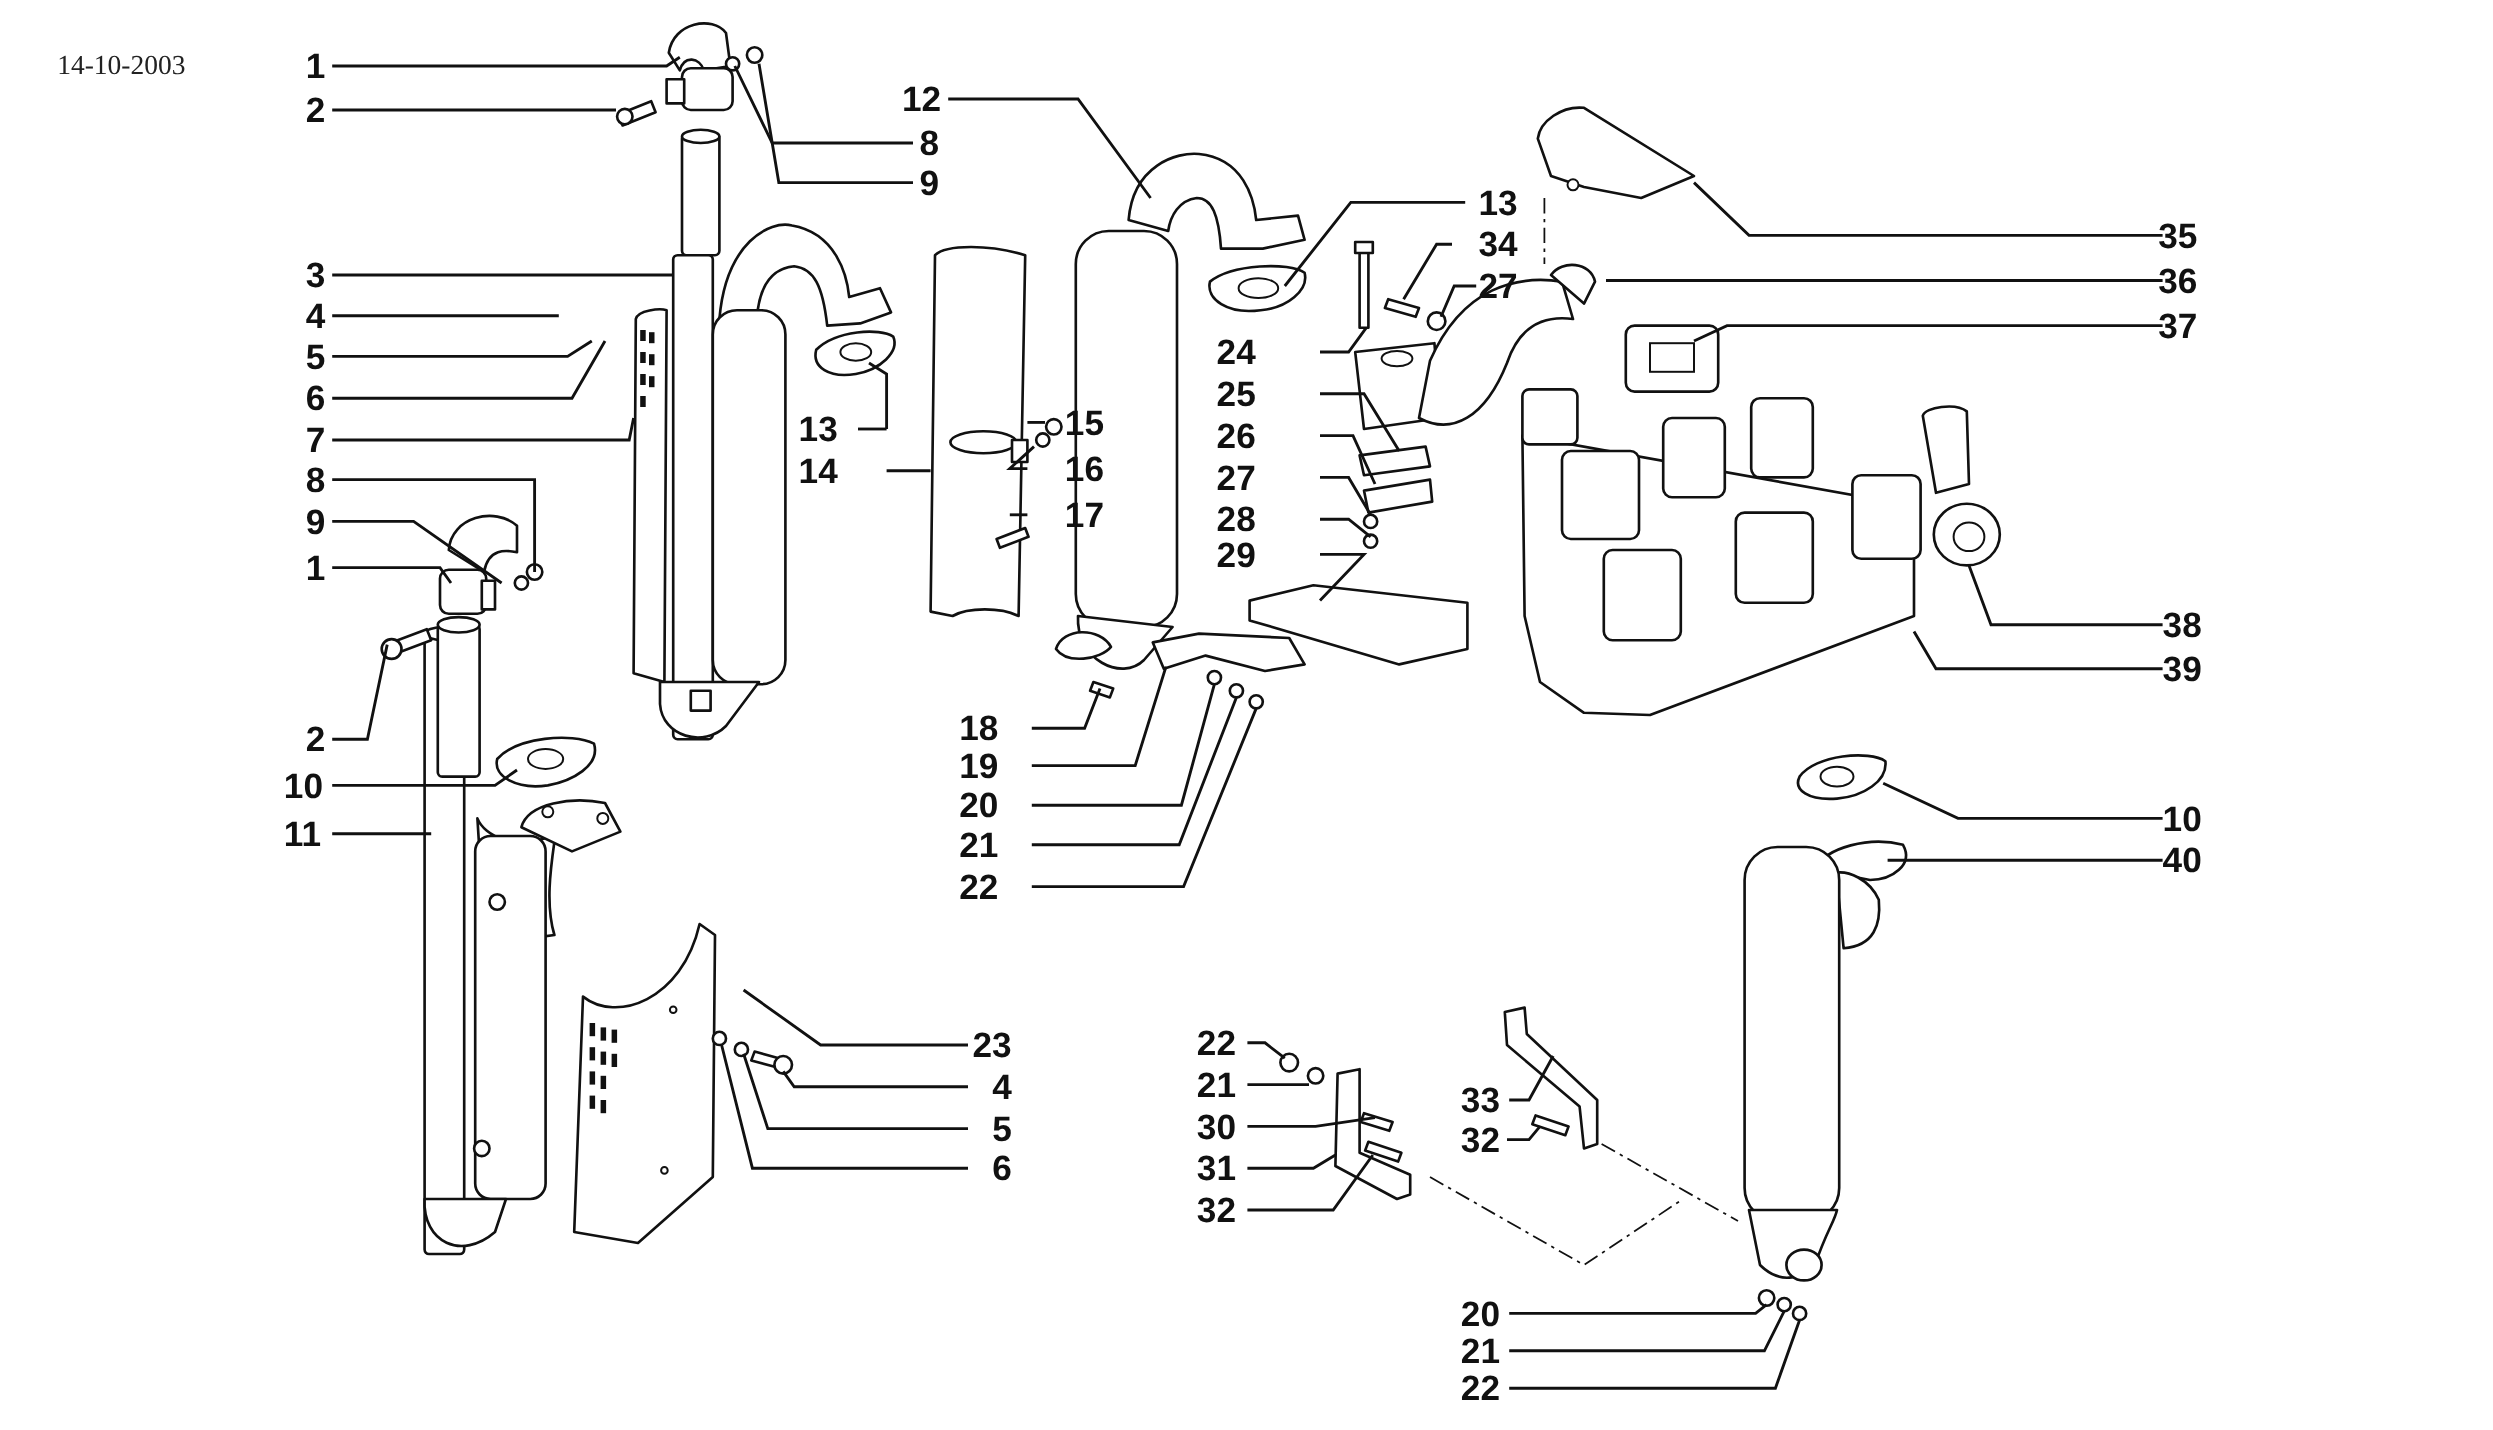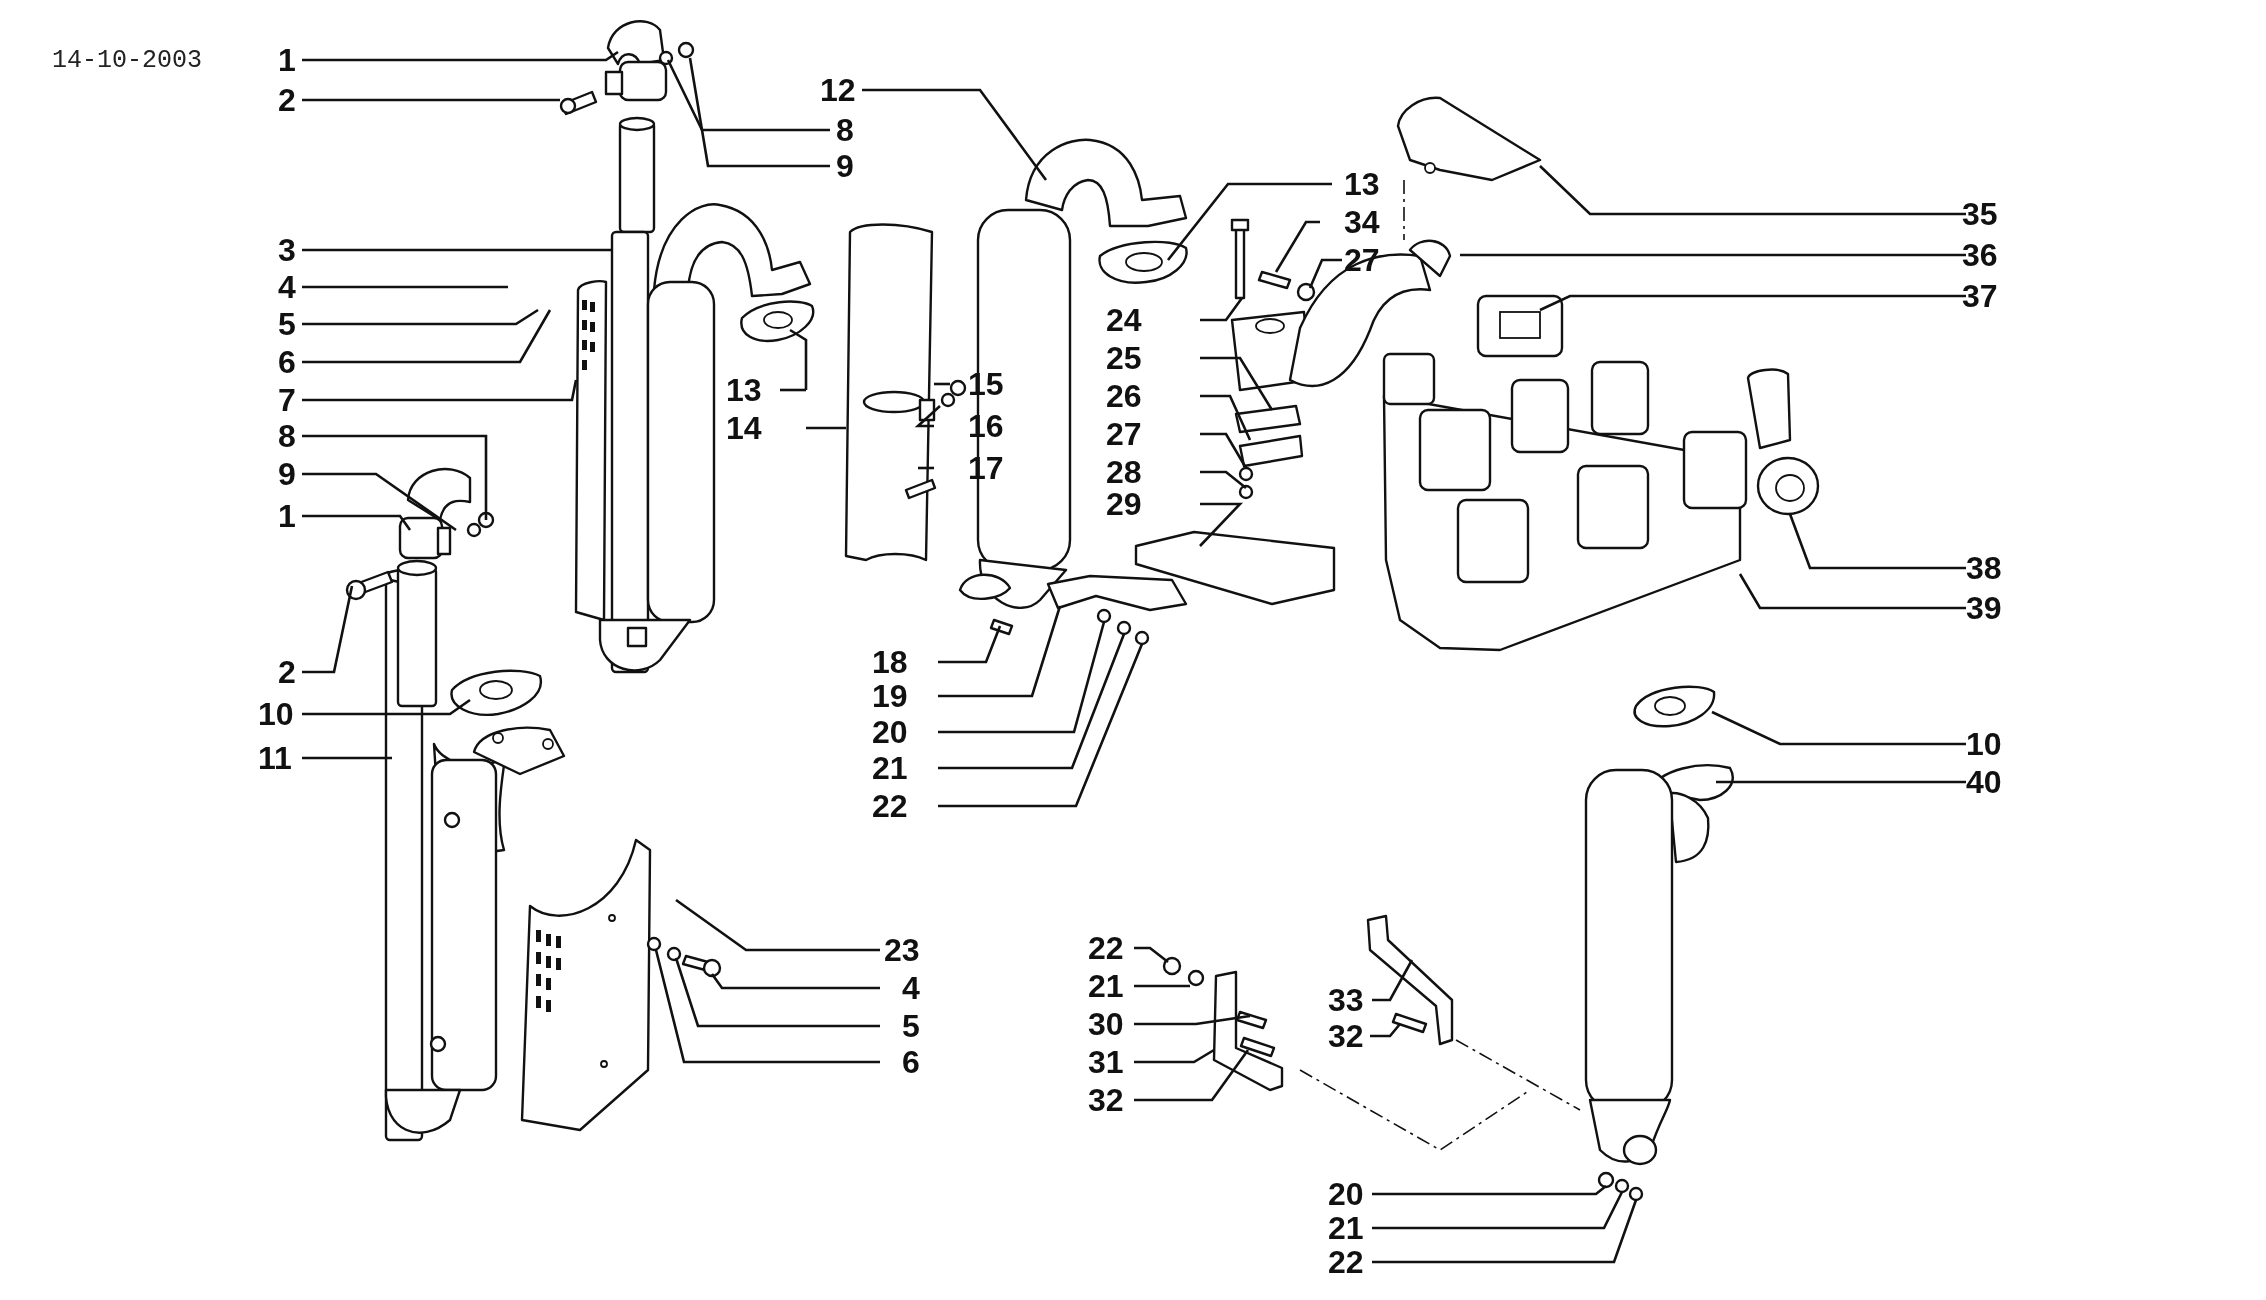--- a/index.html
+++ b/index.html
@@ -1,17 +1,17 @@
 <!DOCTYPE html>
 <html><head>
 <meta charset="utf-8">
 <style>
   html,body{margin:0;padding:0;background:#ffffff;}
   body{width:2266px;height:1300px;overflow:hidden;position:relative;font-family:"Liberation Sans",sans-serif;}
-  #date{position:absolute;left:52px;top:46px;font-size:25px;color:#222;font-family:Liberation Mono, monospace;}
+  #date{position:absolute;left:52px;top:46px;font-size:25px;color:#222;font-family:Liberation Serif, serif;}
   svg{position:absolute;left:0;top:0;}
   .lbl{font-family:"Liberation Sans",sans-serif;font-weight:bold;font-size:32px;fill:#111;}
   .ld{stroke:#111;stroke-width:2.6;fill:none;}
   .pt{stroke:#111;stroke-width:2.4;fill:#fff;stroke-linejoin:round;}
   .dash{stroke:#111;stroke-width:1.6;fill:none;stroke-dasharray:14 5 3 5;}
   .hole{stroke:#111;stroke-width:1.8;fill:#fff;}
   .dark{fill:#111;stroke:none;}
 </style>
 </head>
 <body>

